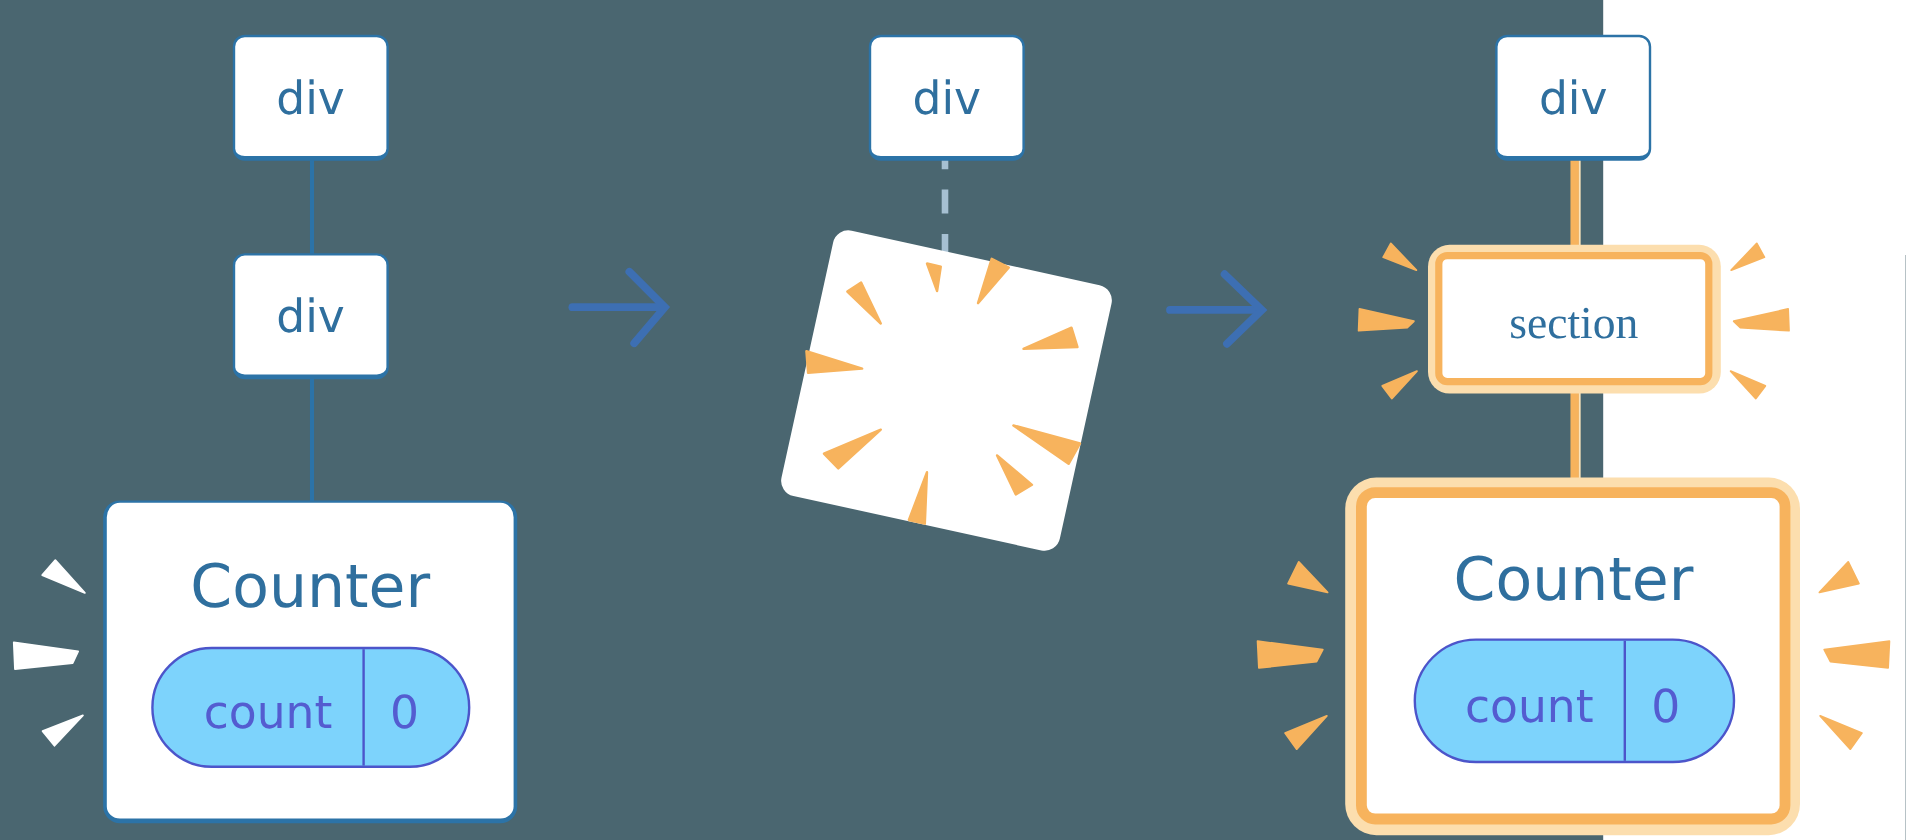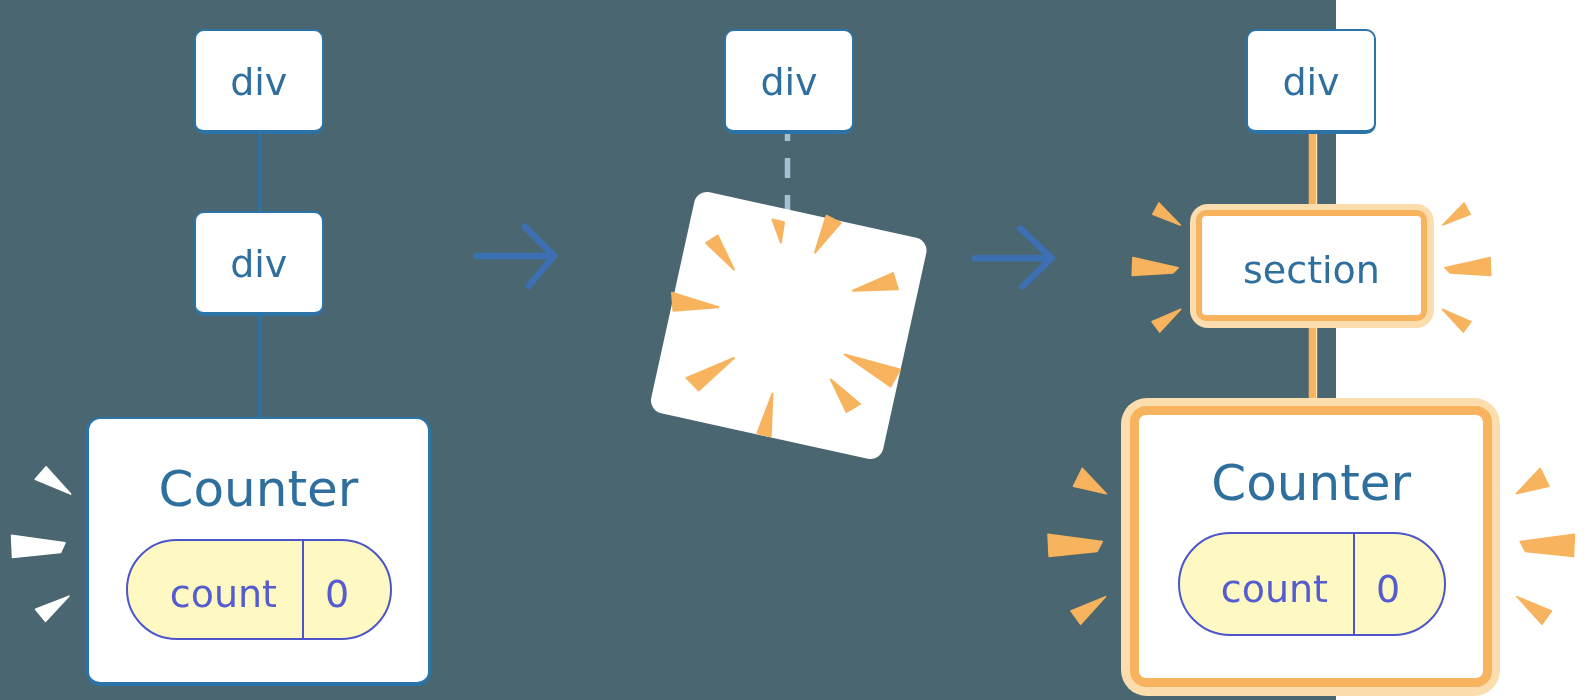--- a/index.html
+++ b/index.html
@@ -34,21 +34,21 @@
     border-radius: 14px;
     box-sizing: border-box;
   }
   .card-title {
     position: absolute; left: 0; right: 0;
     text-align: center;
     color: #2F6F9E; font-size: 50px; line-height: 38px;
   }
   .state-pill {
     position: absolute; z-index: 3;
-    background: #fef9c3;
+    background: #7dd3fc;
     border: 2px solid #4C55CA;
     border-radius: 52px;
     box-sizing: border-box;
     display: flex;
   }
   .pill-key {
     display: flex; align-items: center; justify-content: flex-end;
     box-sizing: border-box;
     color: #545CD0; font-size: 38px; line-height: 38px;
     padding-right: 25px; padding-top: 9px;
@@ -65,21 +65,21 @@
     position: absolute; z-index: 2;
     background: #FCDEAE;
     box-sizing: border-box;
   }
   .orange-frame-inner {
     position: absolute;
     background: #FFFFFF;
     border: 10px solid #F7B35D;
     box-sizing: border-box;
     display: flex; align-items: center; justify-content: center;
-    color: #2F6F9E; font-size: 38px;
+    color: #2F6F9E; font-size: 38px; font-family: Liberation Serif, serif;
   }
 </style>
 </head>
 <body>
 
 <div id="stage">
 
   <svg id="decor" width="1588" height="700" viewBox="0 0 1588 700">
 
     <line x1="260" y1="133" x2="260" y2="212" stroke="#2C73A7" stroke-width="3.4"></line>

